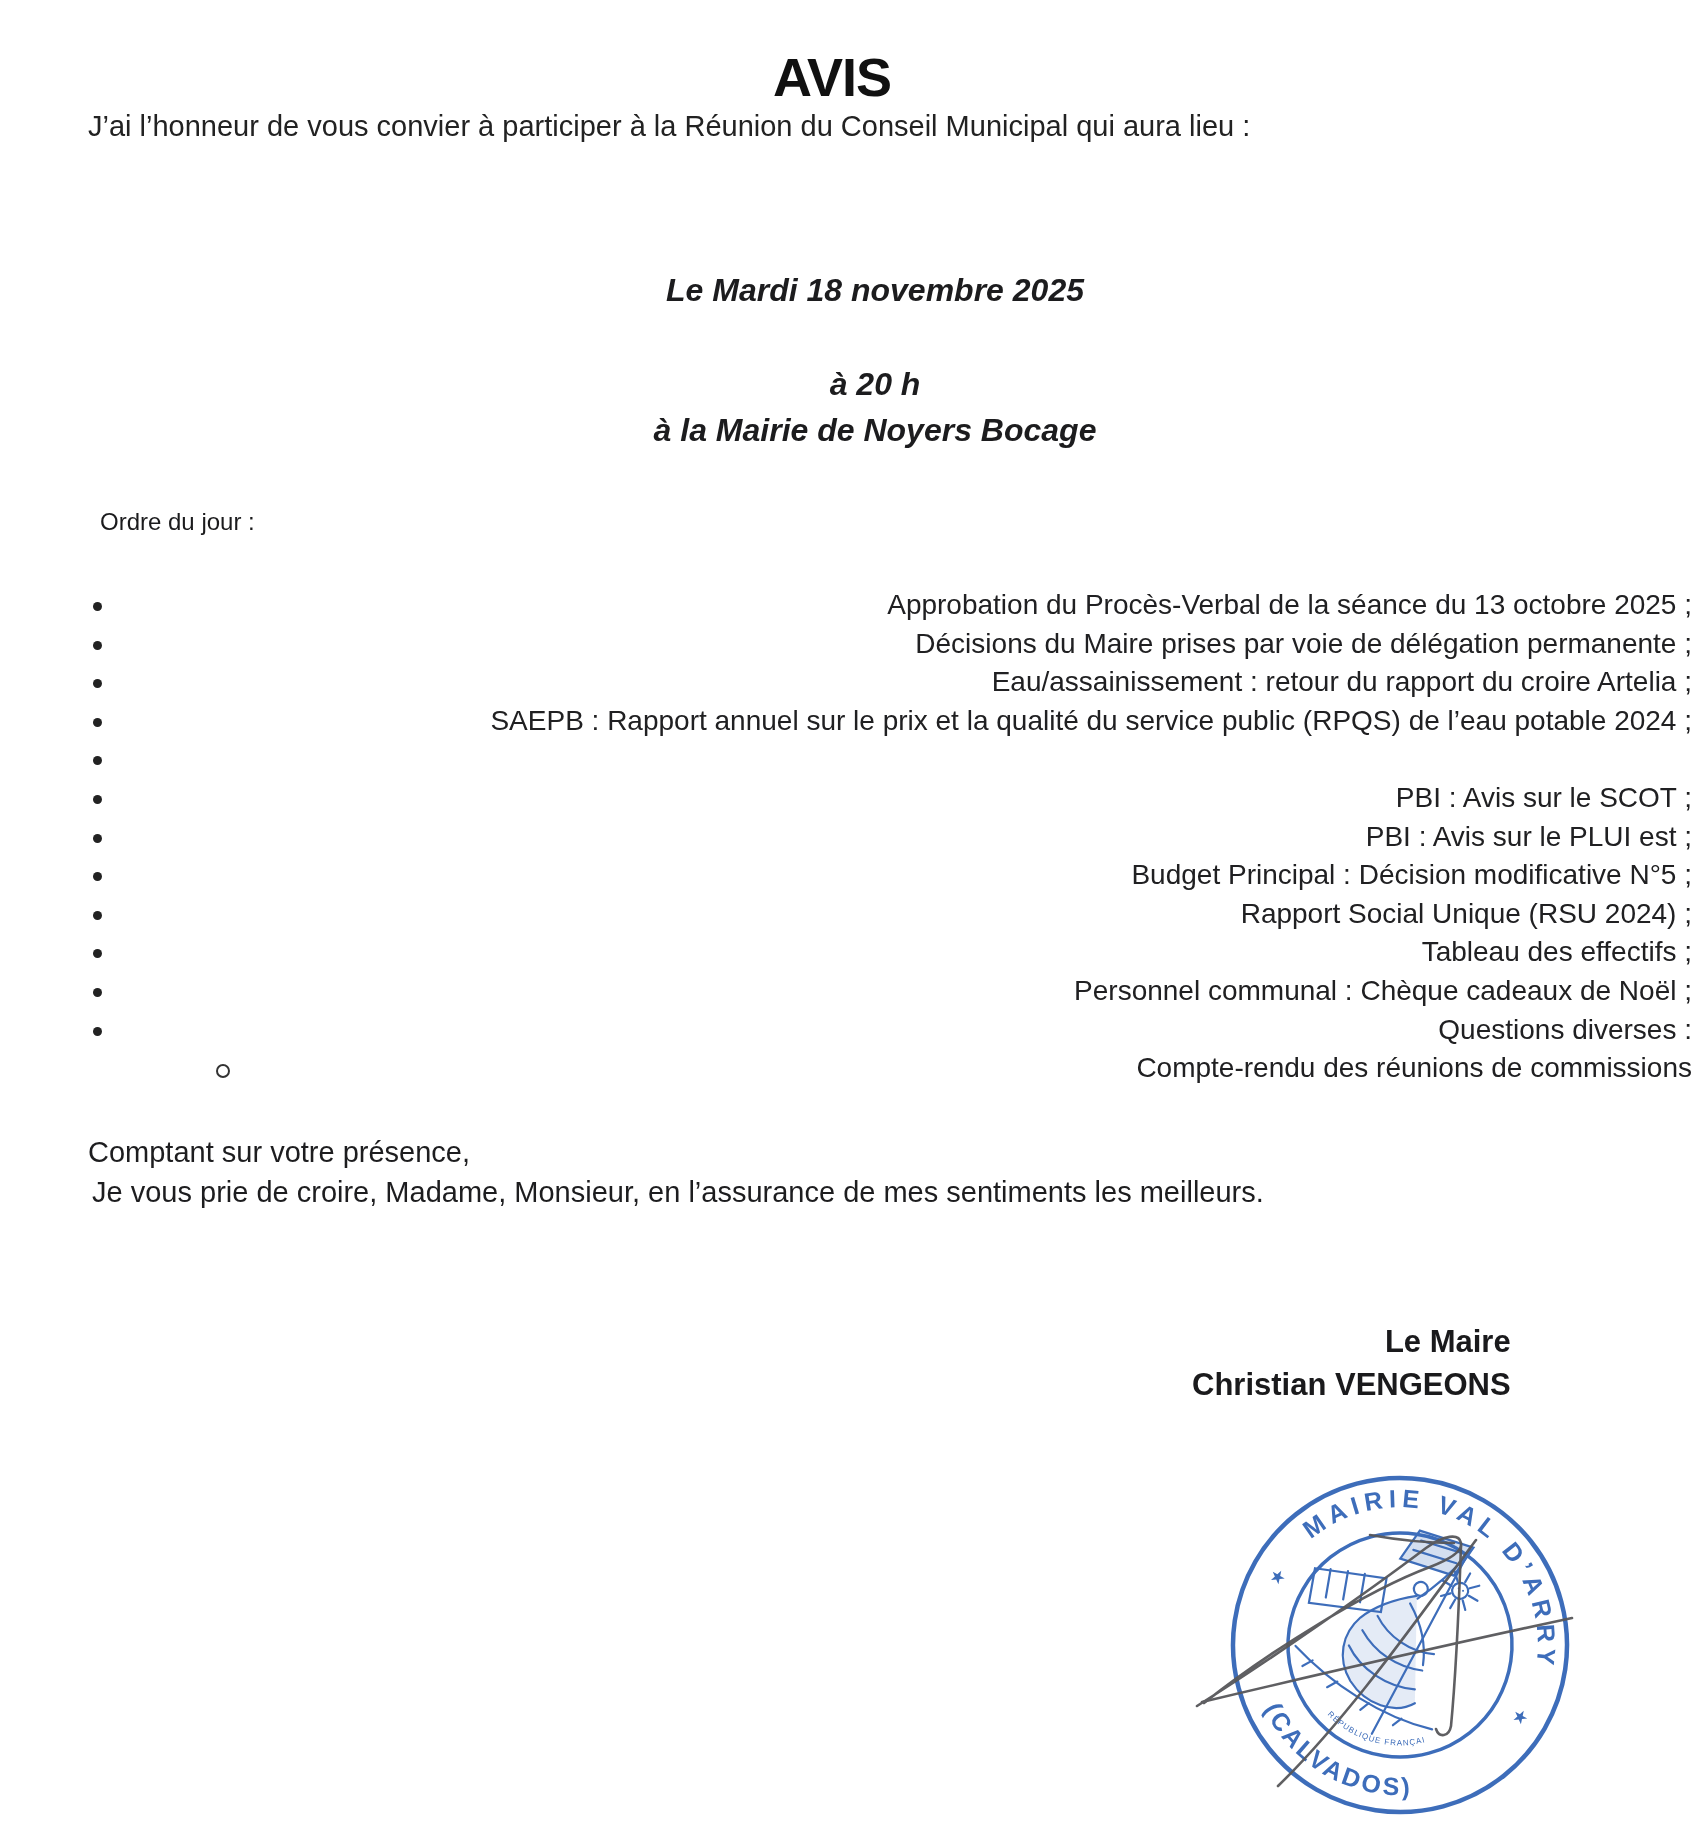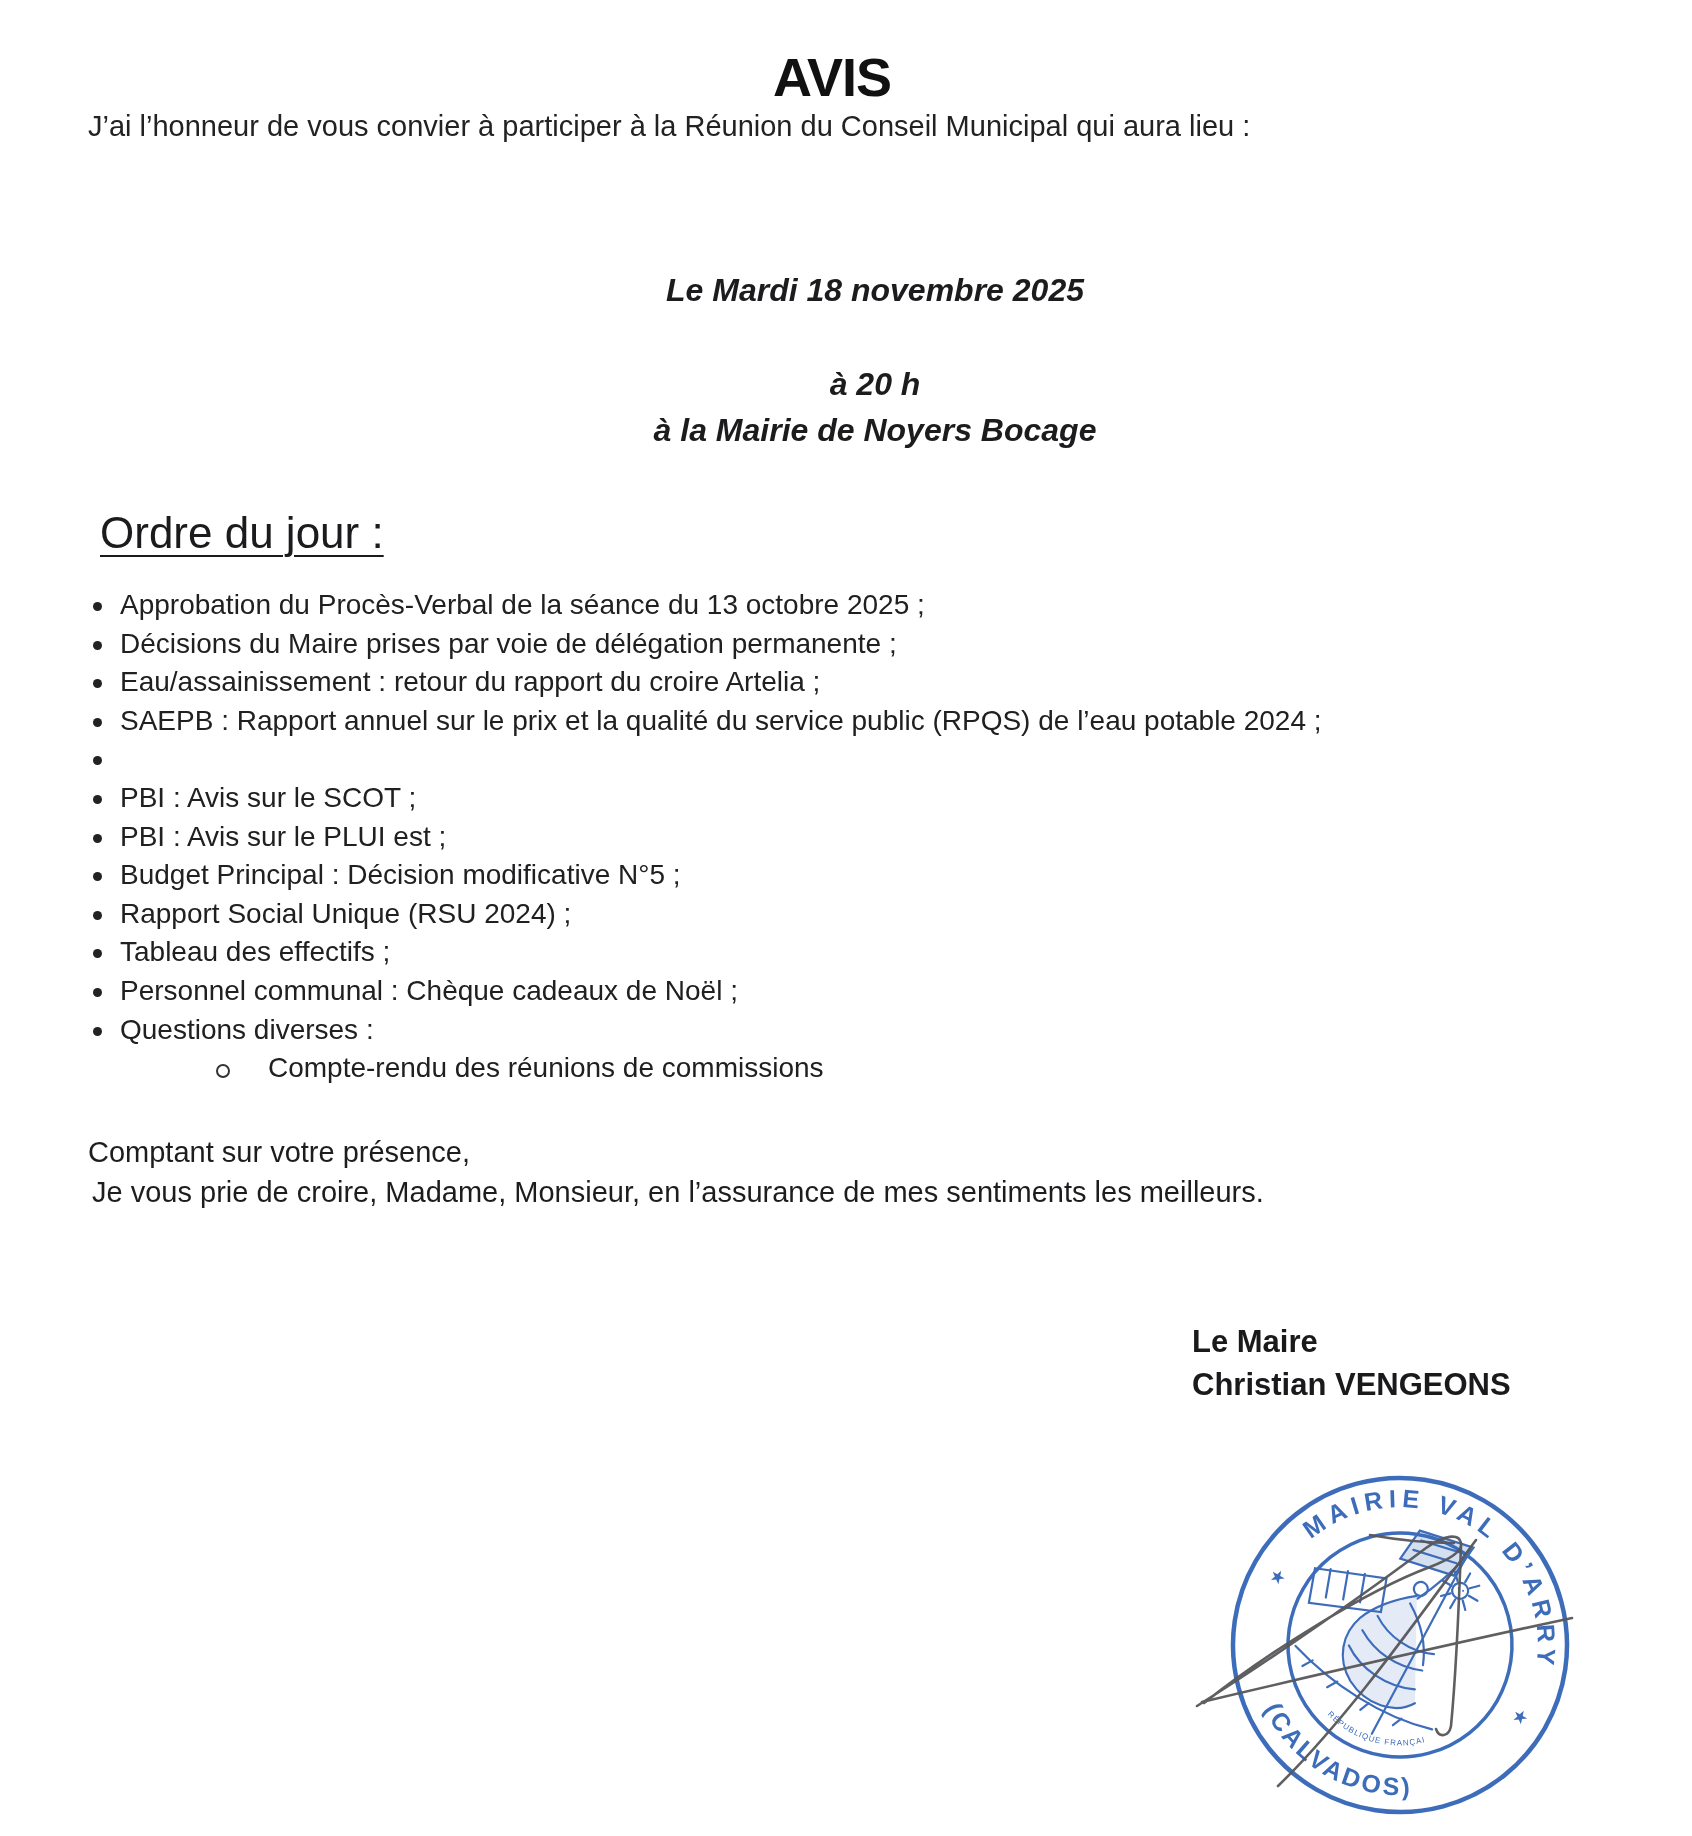--- a/index.html
+++ b/index.html
@@ -1,36 +1,36 @@
 <!DOCTYPE html>
 <html><head>
 <meta charset="utf-8">
 <style>
   html,body{margin:0;padding:0;background:#ffffff;}
   body{
     width:1692px;height:1836px;position:relative;overflow:hidden;
     font-family:"Liberation Sans",sans-serif;color:#1d1d1f;
   }
-  .abs{position:absolute;}
+  .abs{position:absolute;text-align:right;}
   .doc-title{
     left:0;right:0;top:46px;text-align:center;
     transform:translateX(-14px);
     font-size:54px;font-weight:bold;letter-spacing:-1px;color:#111;
   }
   .intro{
     left:88px;top:110px;font-size:29px;color:#222;
   }
   .center-block{left:0;right:0;text-align:center;transform:translateX(29px);
     font-size:32px;font-weight:bold;font-style:italic;color:#1c1c1e;}
   .date-line{top:272px;}
   .time-line{top:366px;}
   .place-line{top:412px;}
   .agenda-heading{
-    left:100px;top:508px;font-size:44px;color:#1b1b1d;
-    text-decoration:underline;text-underline-offset:7px;text-decoration-thickness:2px;
+    left:100px;top:508px;font-size:24px;color:#1b1b1d;
+    text-underline-offset:7px;text-decoration-thickness:2px;
   }
   ul.agenda{
     left:0;top:586px;margin:0;padding:0;list-style:none;width:1692px;
   }
   ul.agenda li{
     position:relative;height:38.6px;line-height:38.6px;font-size:28px;color:#202022;
     padding-left:120px;white-space:nowrap;
   }
   ul.agenda li .dot{
     position:absolute;left:93px;top:16px;width:9px;height:9px;border-radius:50%;

